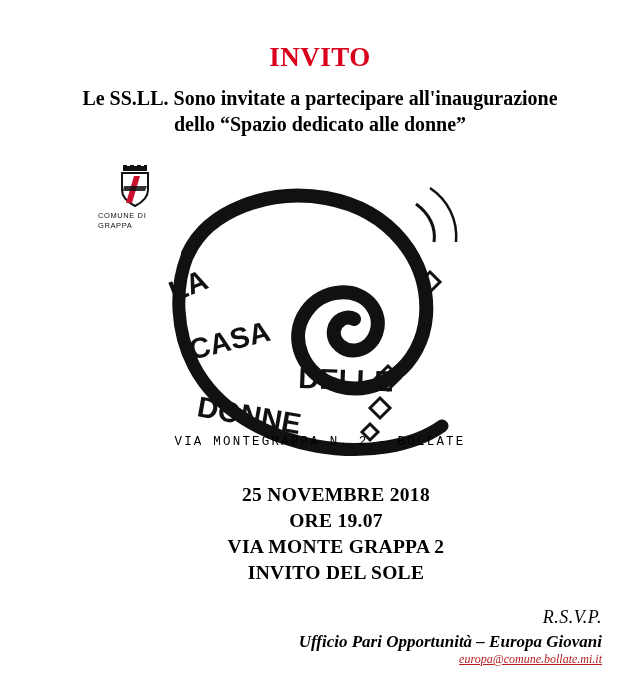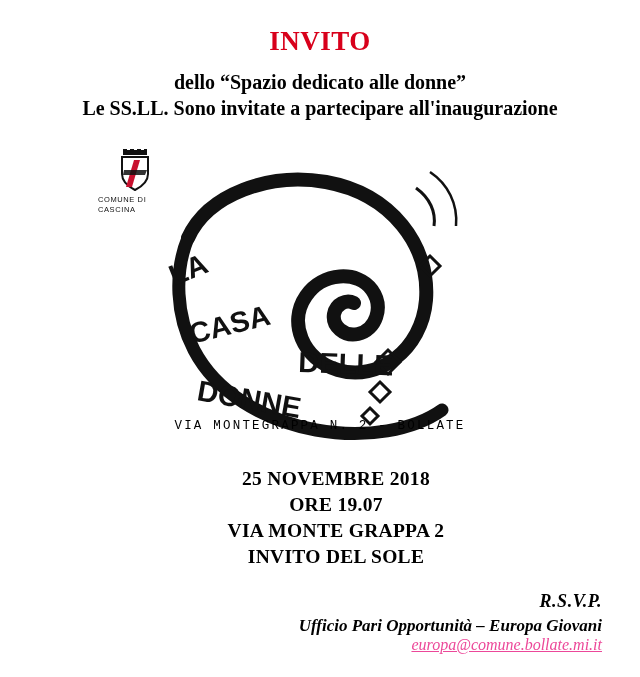--- a/index.html
+++ b/index.html
@@ -19,21 +19,21 @@
     position: relative;
     width: 640px;
     height: 677px;
   }
   .invito-title {
     text-align: center;
     color: #d8001b;
     font-weight: bold;
     font-size: 27px;
     letter-spacing: 0.5px;
-    margin-top: 26px;
+    margin-top: 42px;
     font-family: Liberation Serif, serif;
   }
   .subtitle {
     text-align: center;
     font-weight: bold;
     font-size: 20px;
     line-height: 26px;
     margin-top: 12px;
     padding: 0 28px;
   }
@@ -93,67 +93,67 @@
     padding-left: 32px;
   }
   .rsvp {
     position: absolute;
     right: 38px;
     top: 565px;
     text-align: right;
     font-style: italic;
   }
   .rsvp .rsvp-label {
-    font-weight: bold;
+    font-weight: normal;
     font-size: 18px;
     letter-spacing: 0.5px;
   }
   .rsvp .office {
     font-weight: bold;
     font-size: 17px;
     margin-top: 4px;
   }
   .rsvp .email {
-    font-size: 16px;
+    font-size: 12px;
     margin-top: 0;
-    color: #ec4899;
+    color: #b91c1c;
     text-decoration: underline;
   }
 </style>
 </head>
 <body>
 
 <div class="page">
 
   <div class="invito-title">INVITO</div>
 
   <div class="subtitle">
+    <div>Le SS.LL. Sono invitate a partecipare all'inaugurazione</div>
     <div>dello “Spazio dedicato alle donne”</div>
-    <div>Le SS.LL. Sono invitate a partecipare all'inaugurazione</div>
   </div>
 
   <div class="logo-block">
     <div class="crest">
       <svg viewBox="0 0 34 44" width="34" height="44" aria-hidden="true">
 
         <rect x="5" y="2" width="24" height="5" fill="#111"></rect>
         <rect x="5" y="1" width="4" height="3" fill="#111"></rect>
         <rect x="12" y="1" width="4" height="3" fill="#111"></rect>
         <rect x="19" y="1" width="4" height="3" fill="#111"></rect>
         <rect x="26" y="1" width="3" height="3" fill="#111"></rect>
 
         <path d="M4 9 H30 V26 C30 34 23 39 17 42 C11 39 4 34 4 26 Z" fill="#ffffff" stroke="#111" stroke-width="2"></path>
 
         <path d="M16 12 L22 12 L14 39 L8 39 Z" fill="#c8102e"></path>
         <path d="M6 22 H29 L27 27 H5 Z" fill="#111" opacity="0.85"></path>
       </svg>
     </div>
     <div class="logo-text">
       <div>COMUNE DI</div>
-      <div>CASCINA</div>
+      <div>GRAPPA</div>
     </div>
   </div>
 
   <div class="artwork">
     <svg viewBox="0 0 380 300" width="380" height="300" aria-hidden="true">
 
       <path d="M58 84 C78 40 140 18 196 28 C262 40 300 92 296 146 C292 196 248 228 208 216
                C172 205 158 168 176 142 C192 118 228 116 242 136 C254 153 246 176 228 180
                C214 183 202 172 204 160 C206 150 216 145 224 149" fill="none" stroke="#111" stroke-width="14" stroke-linecap="round"></path>
 

